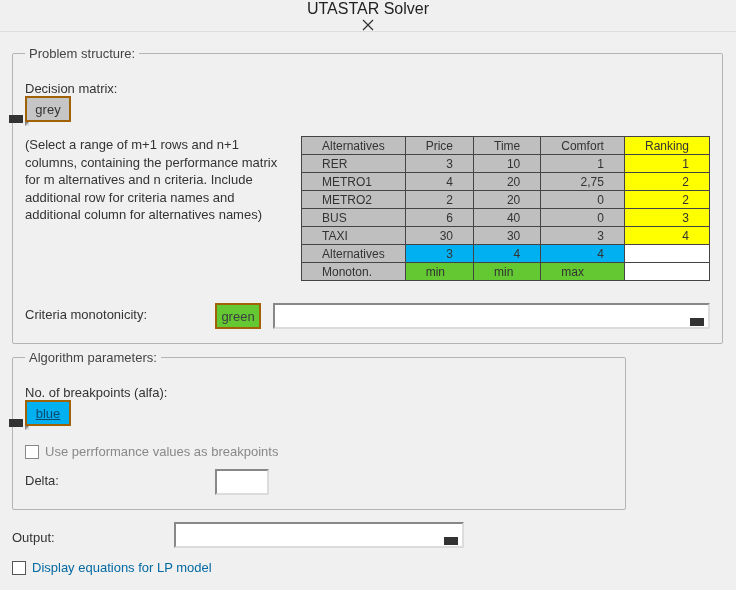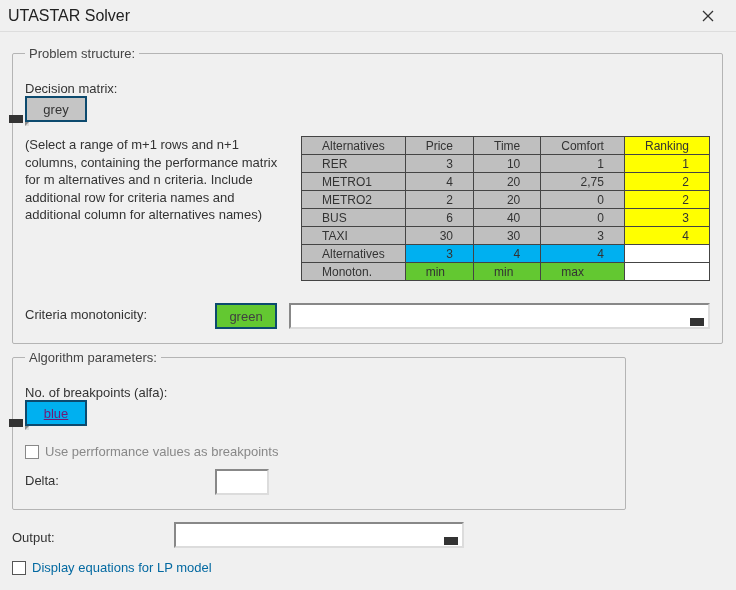--- a/index.html
+++ b/index.html
@@ -17,20 +17,21 @@
     height: 590px;
     background: #f0f0f0;
     position: relative;
   }
   .titlebar {
     height: 32px;
     display: flex;
     align-items: center;
     padding: 0 8px;
     border-bottom: 1px solid #ddd;
+    flex-direction: column;
   }
   .titlebar .title {
     font-size: 16px;
     font-weight: 300;
     color: #222;
     flex: 1;
   }
   .titlebar .close {
     width: 40px;
     height: 28px;
@@ -74,34 +75,34 @@
     align-items: flex-start;
     margin-top: 10px;
   }
   .row.first { margin-top: 6px; flex-direction: column; }
   .lbl {
     width: 190px;
     padding-top: 4px;
     color: #333;
   }
   .swatch {
-    width: 62px;
+    width: 46px;
     height: 26px;
-    border: 2px solid #0c4a6e;
+    border: 2px solid #a16207;
     display: flex;
     align-items: center;
     justify-content: center;
     font-size: 13px;
     color: #333;
     margin-right: 12px;
   }
   .swatch.grey { background: #c5c5c5; }
   .swatch.green { background: #63c831; color: #404040; }
   .swatch.yellow { background: #ffff00; color: #000; }
-  .swatch.blue { background: #00b0f0; color: #701a75; text-decoration: underline; }
+  .swatch.blue { background: #00b0f0; color: #0c4a6e; text-decoration: underline; }
   .range-input {
     flex: 1;
     height: 26px;
     border: 2px inset #dcdcdc;
     background: #fff;
     position: relative;
   }
   .range-input .picker {
     position: absolute;
     right: 4px;

